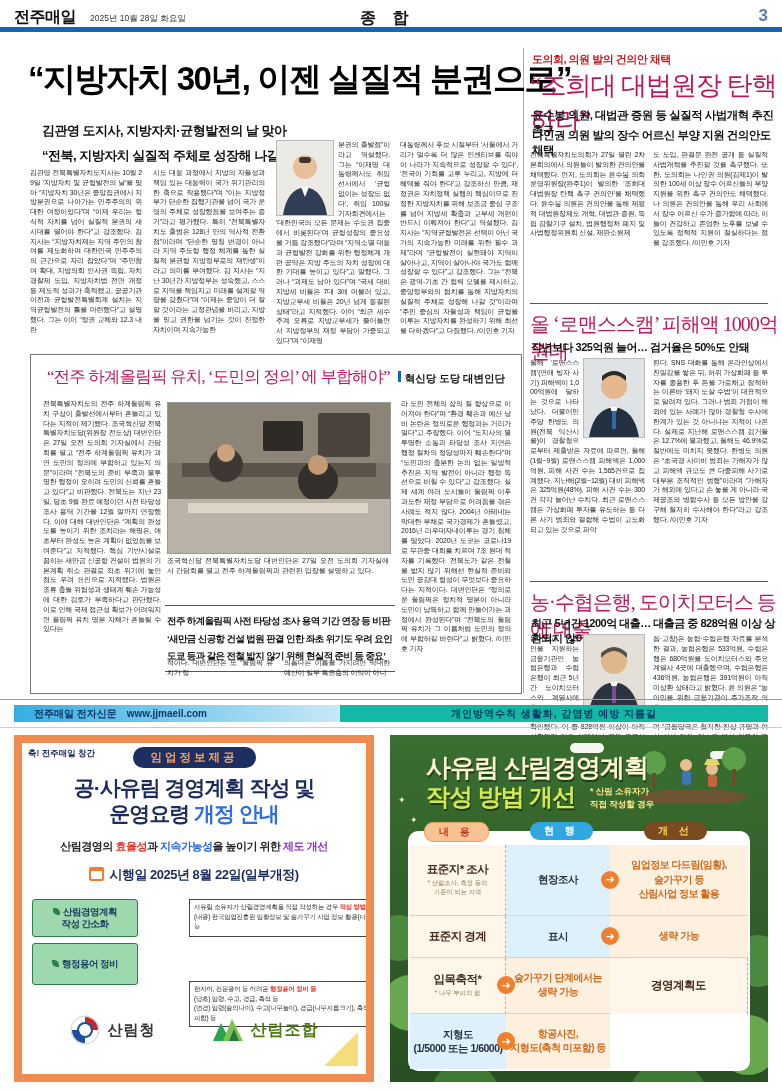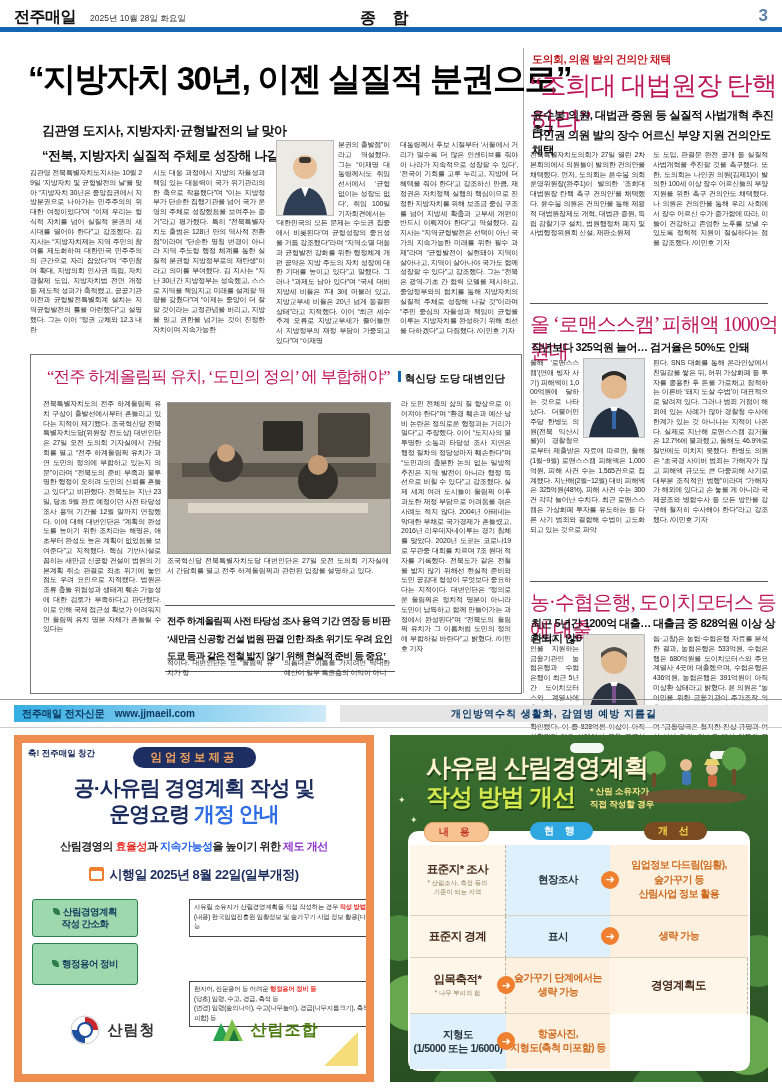--- a/index.html
+++ b/index.html
@@ -38,24 +38,24 @@
   .oly-box{border:1px solid #777;}
   .oly-head{font-size:16.5px;letter-spacing:-0.8px;}
   .oly-tagbar{display:inline-block;width:3px;height:11px;background:#1266b4;margin:0 4px 0 8px;}
   .oly-tag{font-size:10.5px;font-weight:800;color:#111;}
   .caption{font-size:7px;color:#222;line-height:1.4;text-align:justify;}
   .pullbox{border-top:1px solid #555;border-bottom:1px solid #555;padding:6px 2px;}
   .pull-line{font-size:9.5px;font-weight:800;color:#111;line-height:1.85;letter-spacing:-0.6px;}
   .photo-scene{background:linear-gradient(135deg,#8d8478 0%,#6e675e 45%,#4e4a44 100%);border:1px solid #999;}
 
   
-  .foot-left{background:linear-gradient(90deg,#35aee3,#cdeaf8);display:flex;align-items:center;padding:0 8px;}
+  .foot-left{background:linear-gradient(90deg,#35aee3,#cdeaf8);display:flex;align-items:center;padding:0 20px;}
   .foot-left .t1{font-size:10px;font-weight:800;color:#0d3a66;margin-right:10px;}
   .foot-left .t2{font-size:10px;font-weight:700;color:#0d3a66;}
-  .foot-right{background:#e5e5e5;display:flex;align-items:center;justify-content:center;}
+  .foot-right{background:#14b8a6;display:flex;align-items:center;justify-content:center;}
   .foot-right .t{font-size:10px;font-weight:700;color:#0d3a66;letter-spacing:1px;}
 
   
   .adL{background:#ef8d50;}
   .adL-inner{position:absolute;left:8px;top:8px;right:8px;bottom:8px;background:#fff;overflow:hidden;padding-left:45px;}
   .adL-corner{font-size:8.5px;font-weight:800;color:#1a2b5c;}
   .adL-badge{background:#1d2e63;color:#f5a35c;font-weight:800;font-size:11.5px;letter-spacing:3px;
              border-radius:11px;padding:3px 18px;display:inline-block;}
   .adL-title{font-size:21px;font-weight:800;color:#1a2b5c;letter-spacing:-1px;line-height:1.25;text-align:center;}
   .adL-title .hl{color:#2e6de4;}

